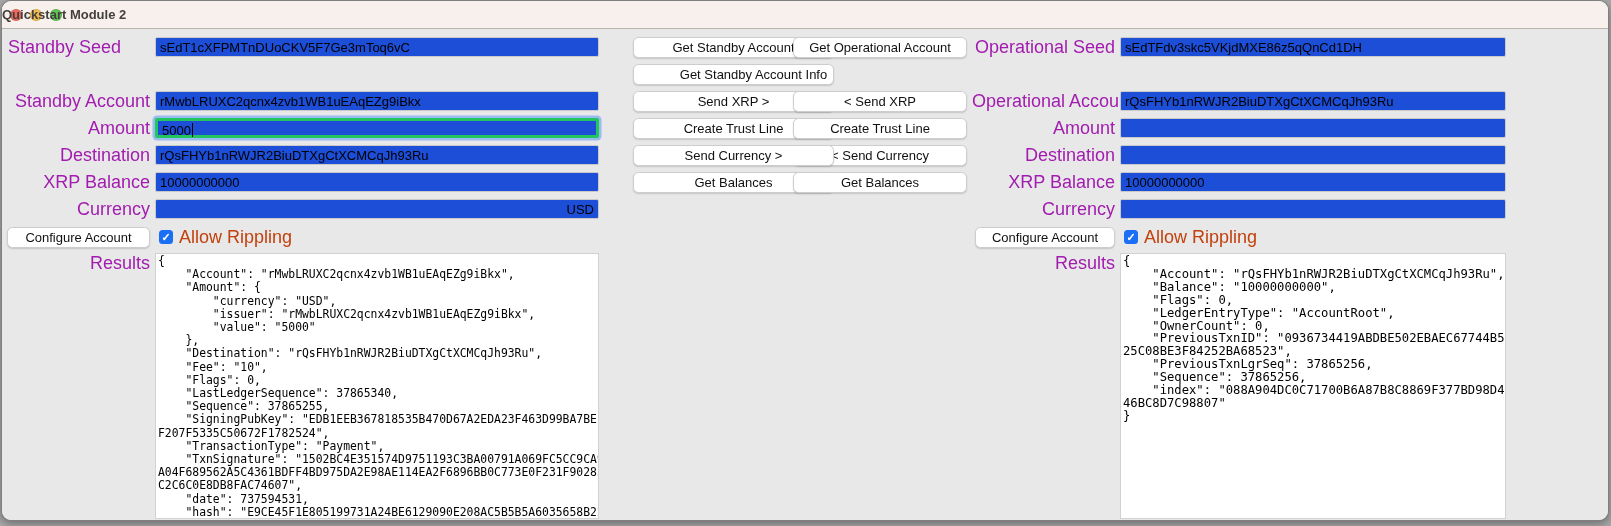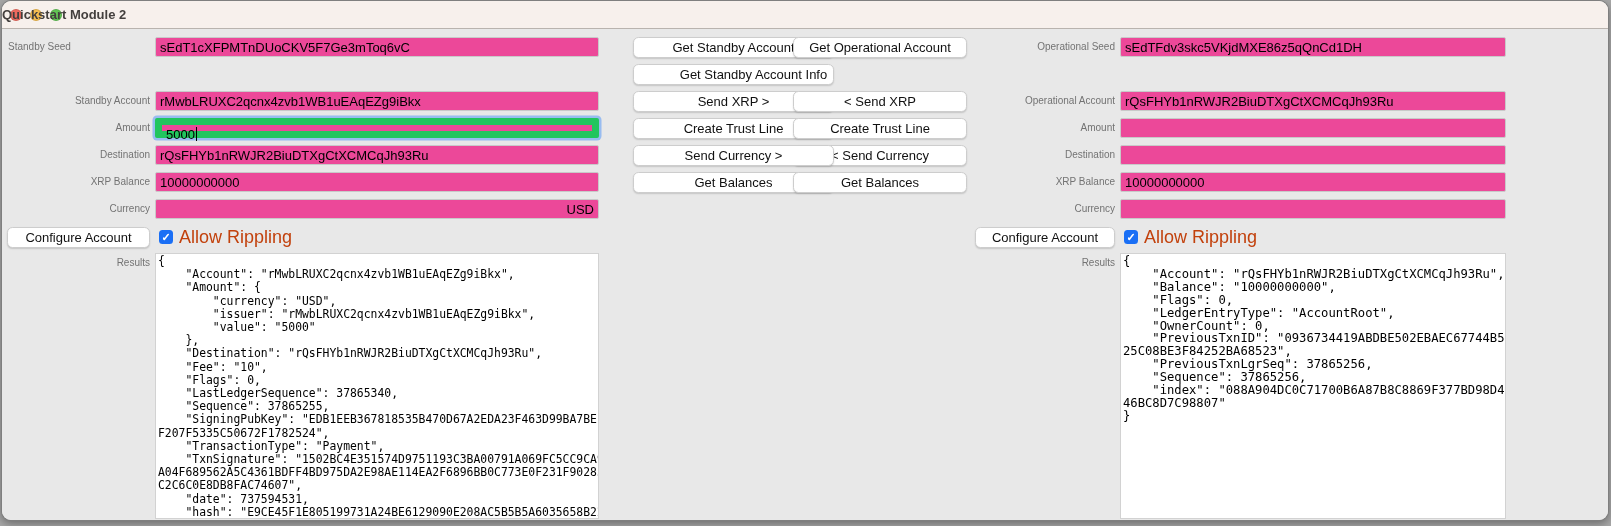--- a/index.html
+++ b/index.html
@@ -11,28 +11,28 @@
   .titlebar { position:relative; height:28px; background:#f7f0ec;
               border-bottom:1px solid #b9b3ae; }
   .title { position:absolute; left:0; right:0; top:0; height:28px; line-height:28px;
            text-align:left; font-size:13px; font-weight:bold; color:#433f3d; }
   .traffic { position:absolute; top:8px; width:12px; height:12px; border-radius:50%; }
   .t-red    { left:8px;  background:#ee6a5f; border:0.5px solid rgba(0,0,0,0.12); }
   .t-yellow { left:28px; background:#f5bd4f; border:0.5px solid rgba(0,0,0,0.12); }
   .t-green  { left:48px; background:#61c454; border:0.5px solid rgba(0,0,0,0.12); }
   .content { position:absolute; left:0; top:29px; right:0; bottom:0; background:#e8e8e8; }
 
-  .lbl { position:absolute; height:16px; line-height:16px; font-size:10px; color:#737373;
+  .lbl { position:absolute; height:16px; line-height:16px; font-size:18px; color:#a21caf;
          white-space:nowrap; }
   .lbl-right { text-align:right; }
 
-  .field { position:absolute; height:20px; background:#ec4899; border:1px solid #c9c9c9;
+  .field { position:absolute; height:20px; background:#1d4ed8; border:1px solid #c9c9c9;
            border-radius:2px; font-family:"Liberation Sans", sans-serif; font-size:13px;
            color:#000; padding:0 4px; outline:none; }
-  .field.focused { border:7px solid #22c55e; box-shadow:0 0 0 2.5px rgba(98,158,245,0.6); }
+  .field.focused { border:3px solid #22c55e; box-shadow:0 0 0 2.5px rgba(98,158,245,0.6); }
 
   .btn { position:absolute; height:21px; background:#ffffff; border:0.5px solid #cdcdcd;
          border-radius:5.5px; font-family:"Liberation Sans", sans-serif; font-size:13px;
          color:#111; box-shadow:0 1px 1.5px rgba(0,0,0,0.15); cursor:default; }
 
   .checkbox { position:absolute; width:14px; height:14px; background:#1a6ff5;
               border-radius:3.5px; color:#fff; font-size:11px; font-weight:bold;
               line-height:14px; text-align:center; }
   .cb-label { position:absolute; height:16px; line-height:16px; font-size:18px; color:#c2410c; }
 

